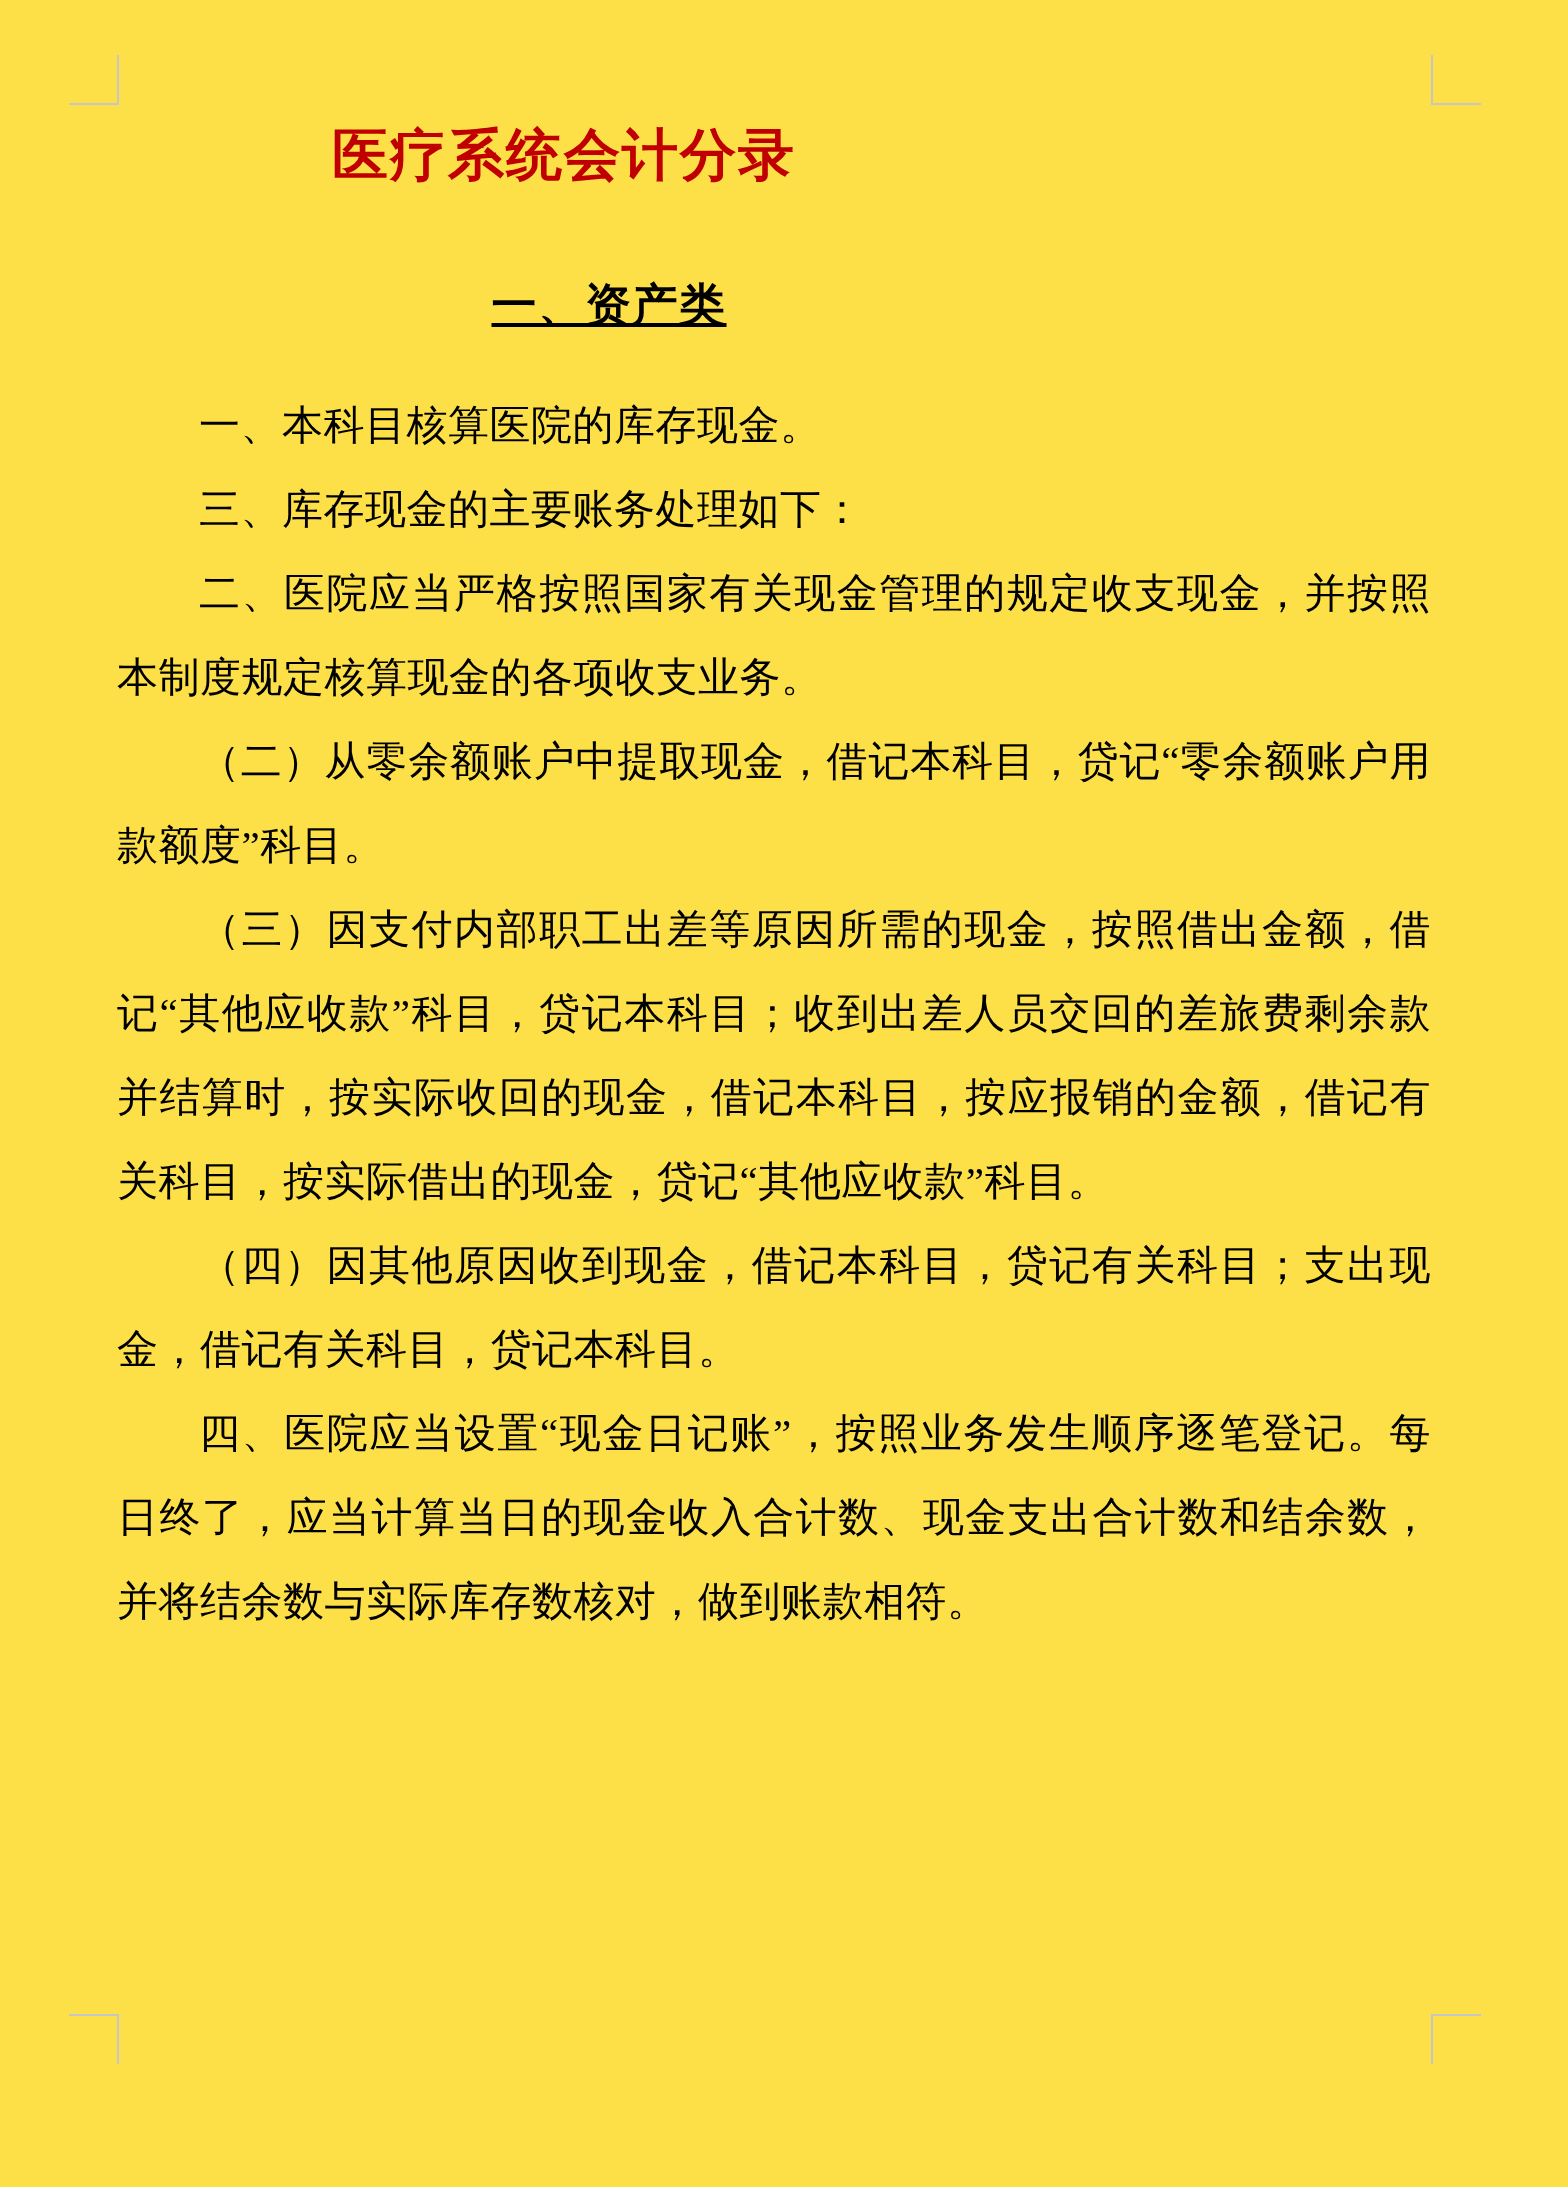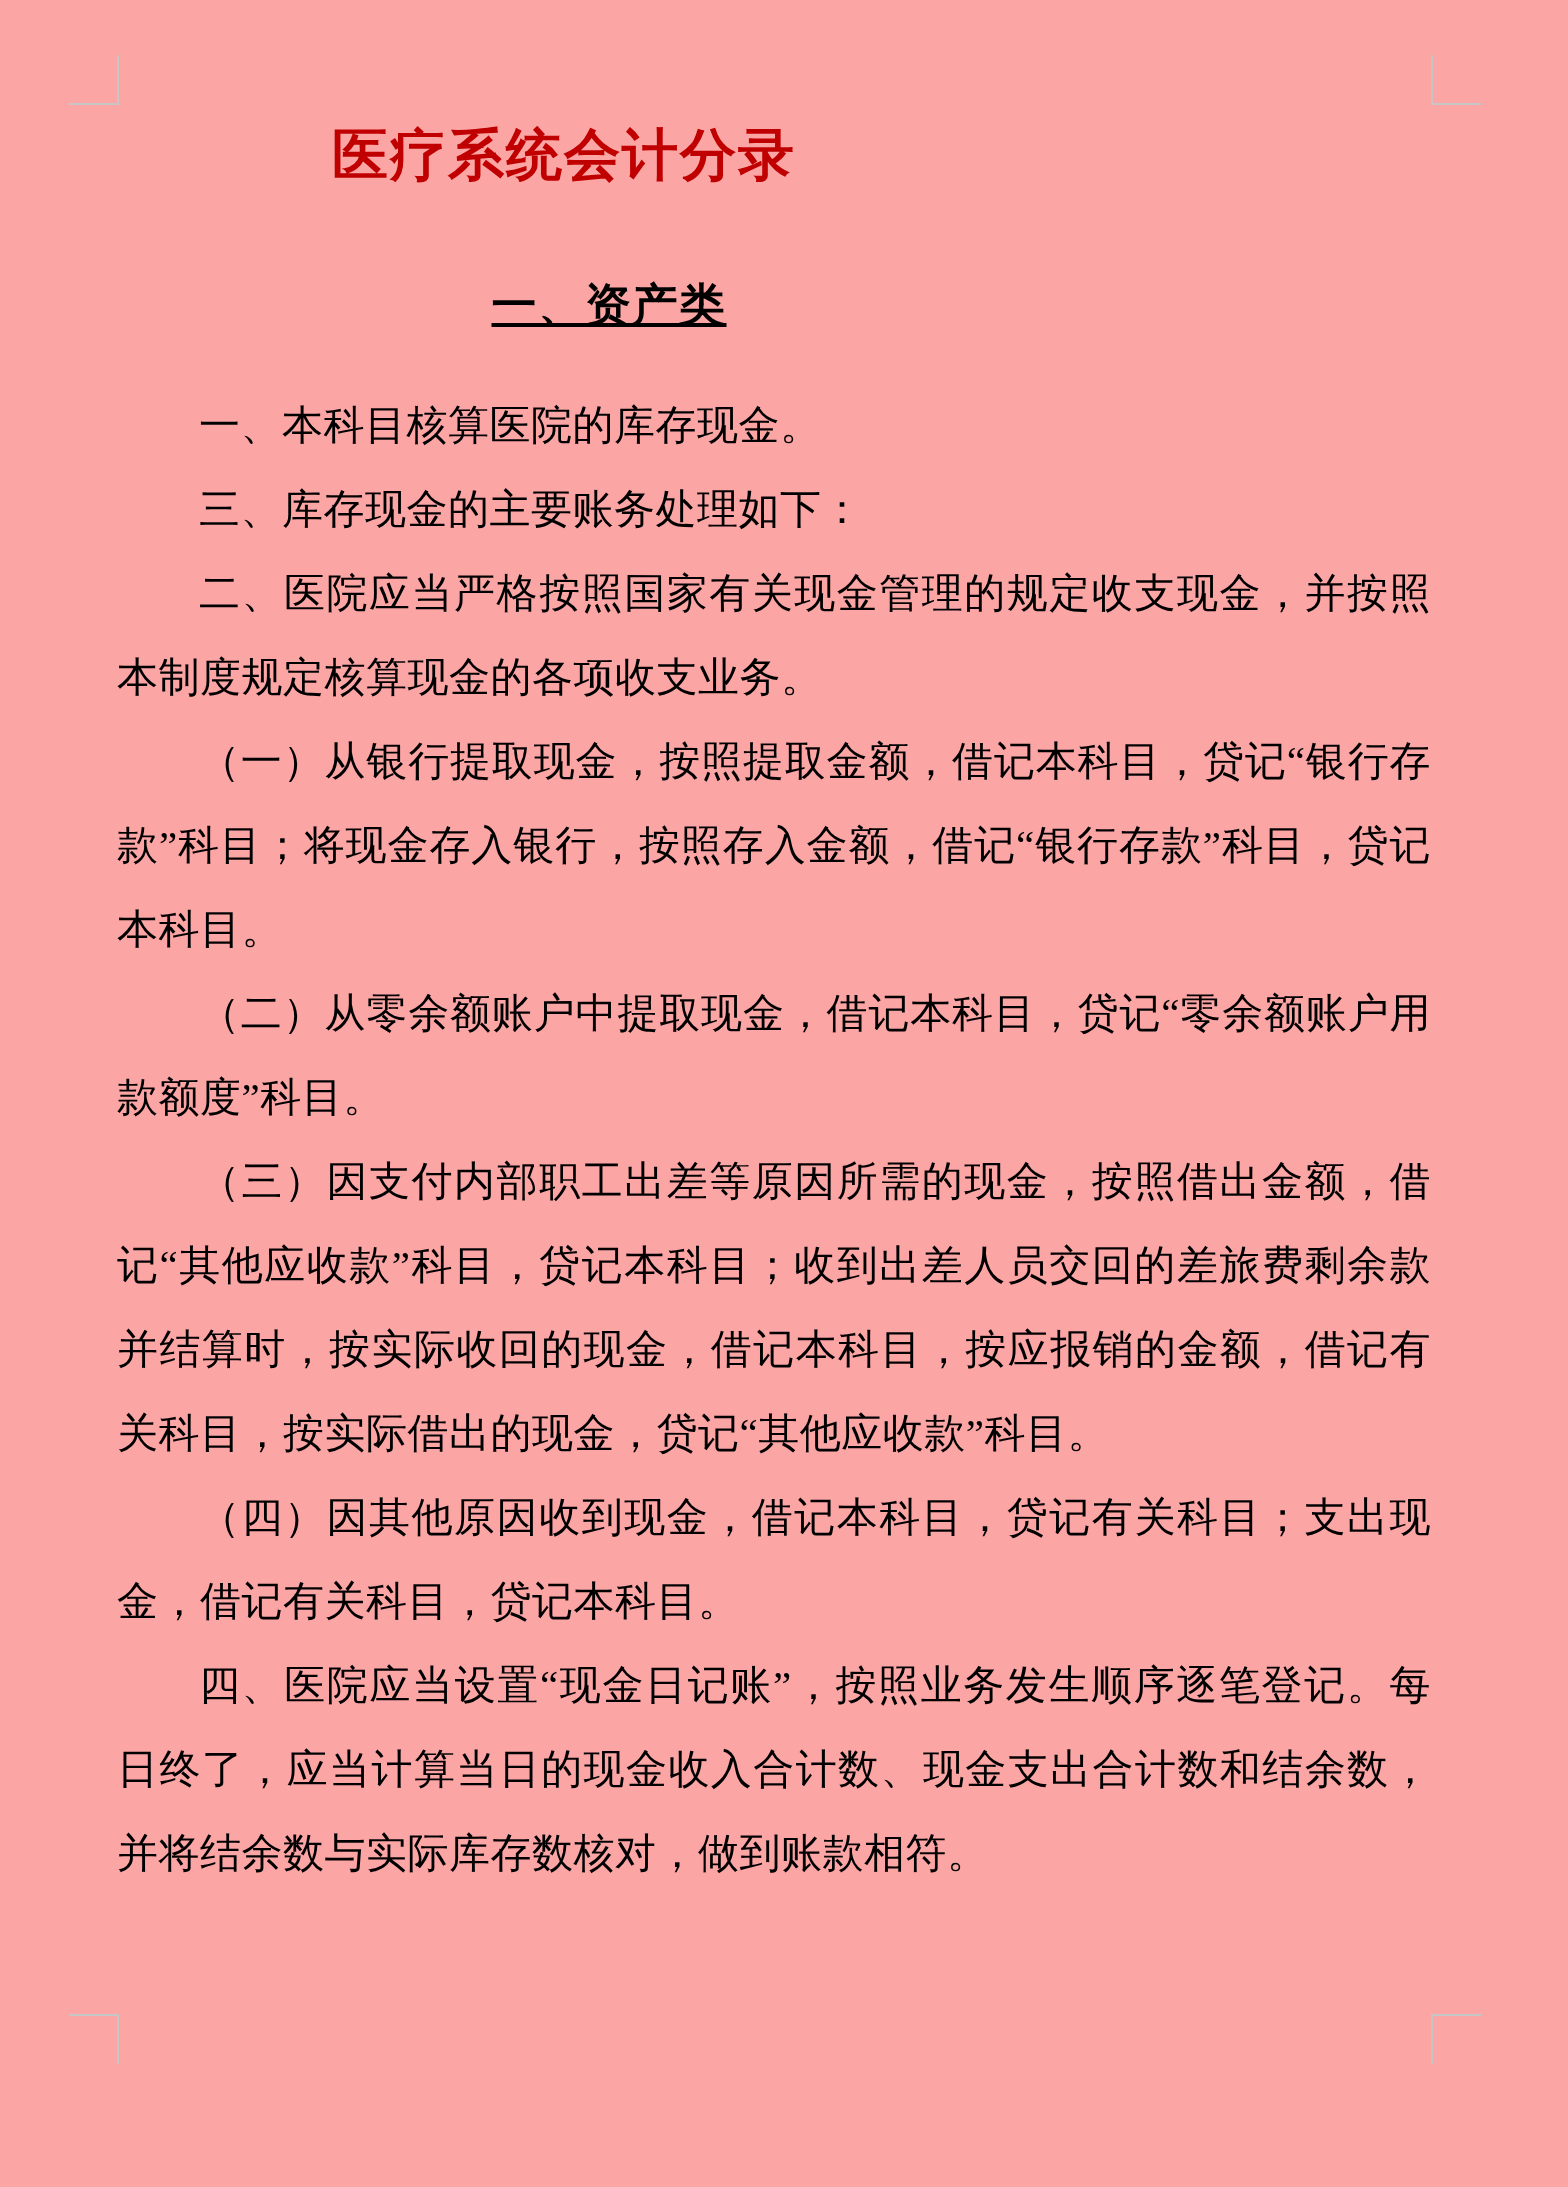--- a/index.html
+++ b/index.html
@@ -4,21 +4,21 @@
 <style>
   html, body {
     margin: 0;
     padding: 0;
     background: #ffffff;
   }
   .page {
     position: relative;
     width: 1568px;
     height: 2187px;
-    background: #fca5a5;
+    background: #fde047;
     overflow: hidden;
     font-family: "Liberation Serif", "DejaVu Serif", serif;
     color: #000000;
   }
   
   .crop {
     position: absolute;
     width: 48px;
     height: 48px;
   }
@@ -114,21 +114,20 @@
 
     <div class="section-row">
       <span class="section-heading">一、资产类</span>
     </div>
 
 
     <div class="body-text">
       <p>一、本科目核算医院的库存现金。</p>
       <p>三、库存现金的主要账务处理如下：</p>
       <p>二、医院应当严格按照国家有关现金管理的规定收支现金，并按照本制度规定核算现金的各项收支业务。</p>
-      <p>（一）从银行提取现金，按照提取金额，借记本科目，贷记“银行存款”科目；将现金存入银行，按照存入金额，借记“银行存款”科目，贷记本科目。</p>
       <p>（二）从零余额账户中提取现金，借记本科目，贷记“零余额账户用款额度”科目。</p>
       <p>（三）因支付内部职工出差等原因所需的现金，按照借出金额，借记“其他应收款”科目，贷记本科目；收到出差人员交回的差旅费剩余款并结算时，按实际收回的现金，借记本科目，按应报销的金额，借记有关科目，按实际借出的现金，贷记“其他应收款”科目。</p>
       <p>（四）因其他原因收到现金，借记本科目，贷记有关科目；支出现金，借记有关科目，贷记本科目。</p>
       <p>四、医院应当设置“现金日记账”，按照业务发生顺序逐笔登记。每日终了，应当计算当日的现金收入合计数、现金支出合计数和结余数，并将结余数与实际库存数核对，做到账款相符。</p>
     </div>
 
   </div>
 </div>
 
 </body></html>

